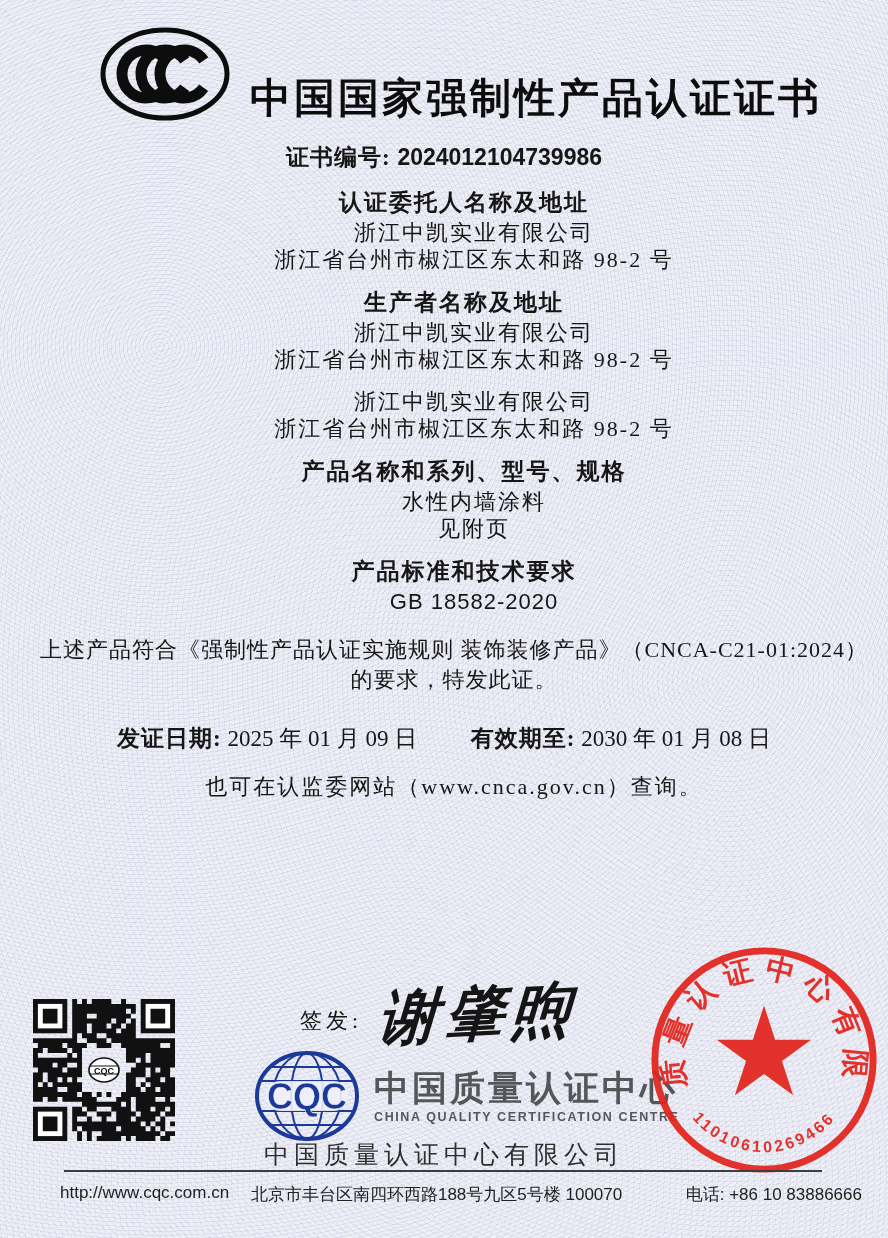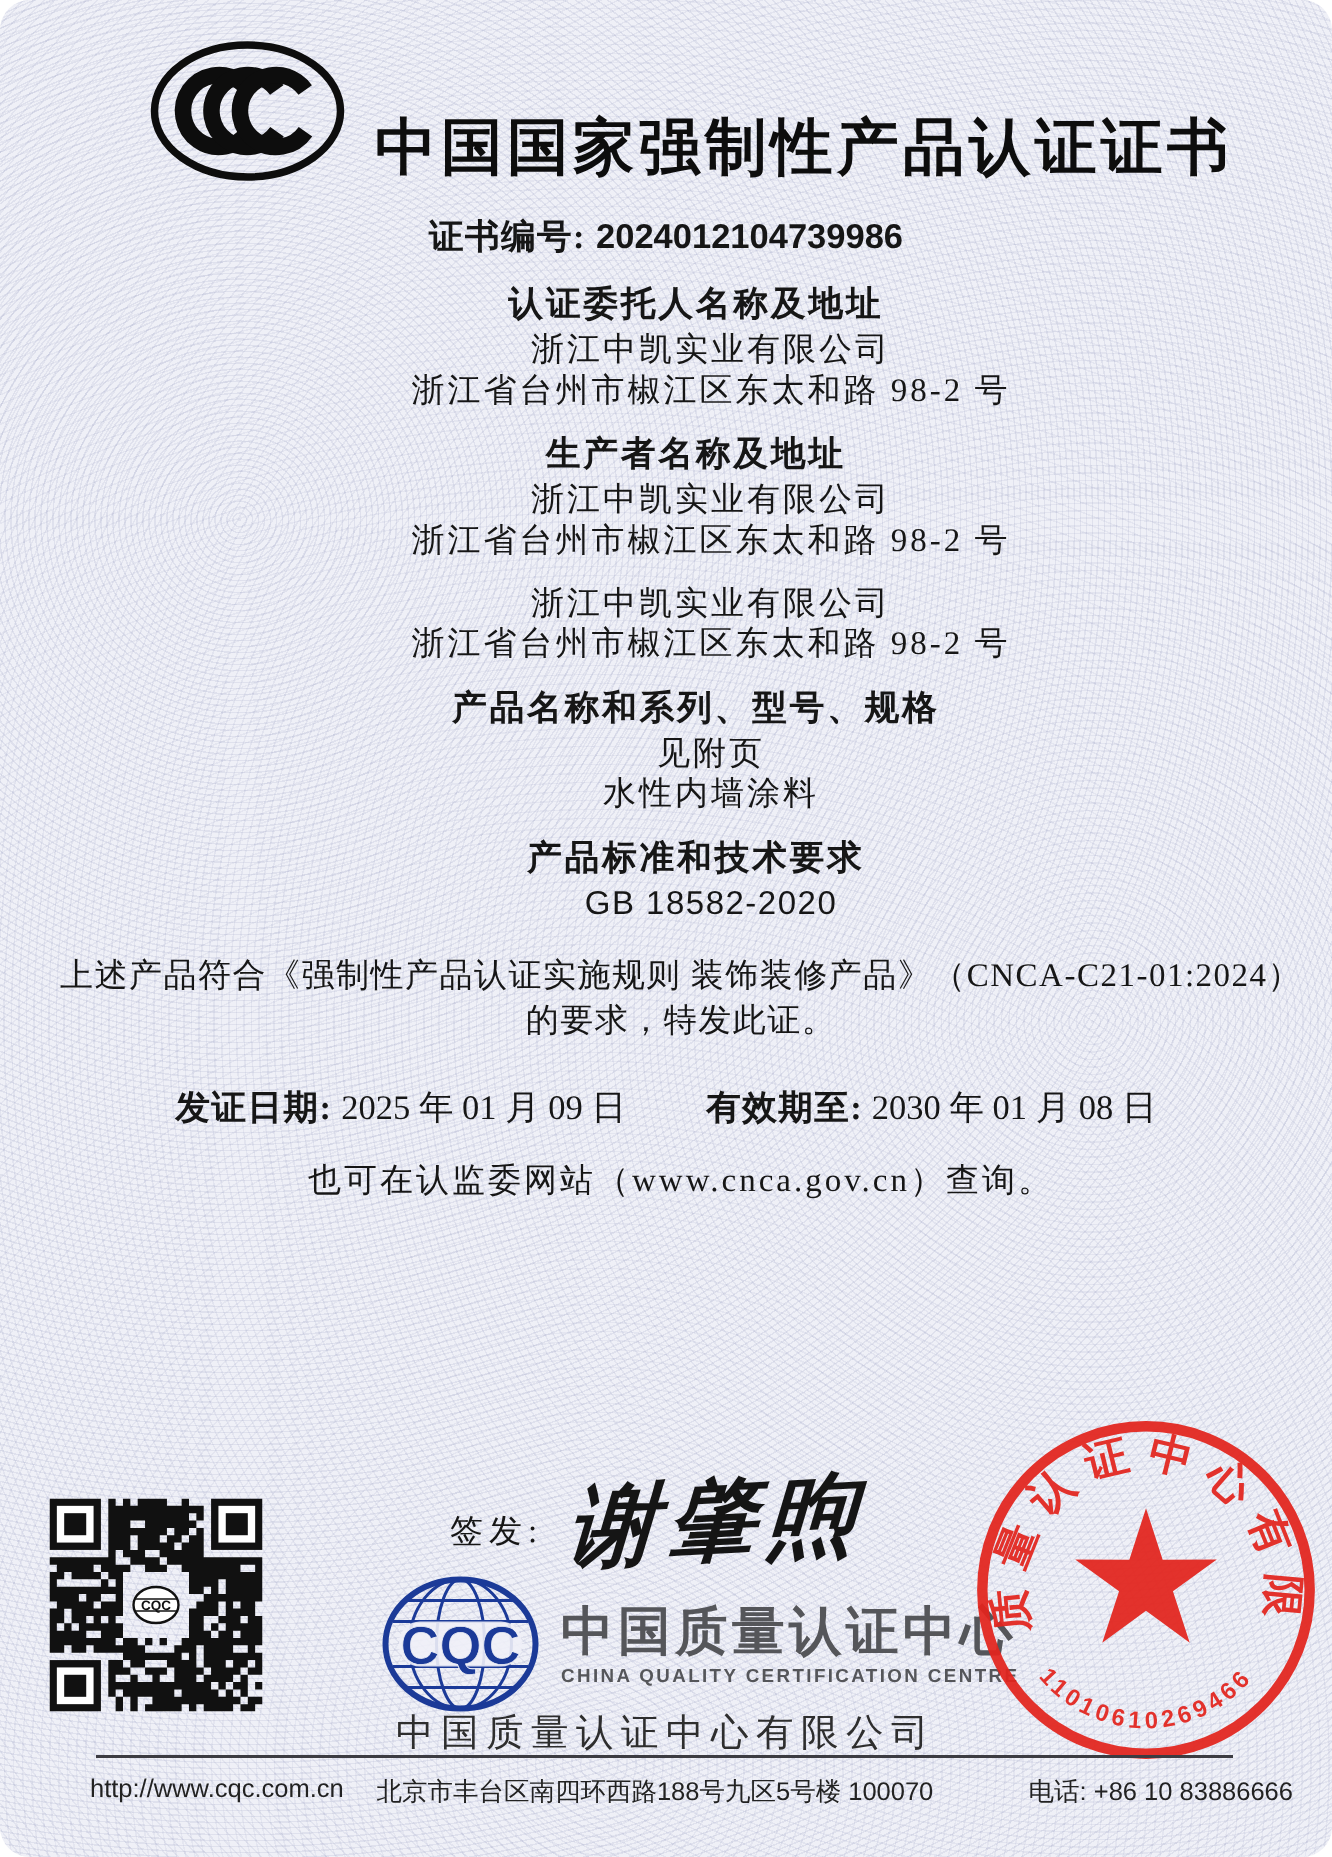--- a/index.html
+++ b/index.html
@@ -7,21 +7,20 @@
     position:relative;
     width:888px;height:1238px;
     overflow:hidden;
     background-color:#eff0f7;
     background-image:
       repeating-radial-gradient(circle at 18% 28%, rgba(140,146,185,.16) 0 1px, transparent 1px 4px),
       repeating-radial-gradient(circle at 82% 55%, rgba(140,146,185,.13) 0 1px, transparent 1px 5px),
       repeating-radial-gradient(circle at 45% 95%, rgba(140,146,185,.11) 0 1px, transparent 1px 6px);
     font-family:"Liberation Serif", serif;
     color:#161616;
-    border-radius:20px;
   }
   
   .ccc-logo{position:absolute;left:98px;top:26px;}
   .title{
     position:absolute;left:250px;top:44px;width:570px;
     font-family:"Liberation Sans", sans-serif;
     font-size:41px;font-weight:bold;letter-spacing:3px;
     color:#0d0d0d;text-align:center;white-space:nowrap;
   }
   
@@ -108,22 +107,22 @@
       <div class="bodyline">浙江省台州市椒江区东太和路 98-2 号</div>
     </section>
 
     <section>
       <div class="bodyline">浙江中凯实业有限公司</div>
       <div class="bodyline">浙江省台州市椒江区东太和路 98-2 号</div>
     </section>
 
     <section>
       <h2>产品名称和系列、型号、规格</h2>
+      <div class="bodyline">水性内墙涂料</div>
       <div class="bodyline">见附页</div>
-      <div class="bodyline">水性内墙涂料</div>
     </section>
 
     <section>
       <h2>产品标准和技术要求</h2>
       <div class="bodyline std">GB 18582-2020</div>
     </section>
 
     <div class="statement">
       <div class="bodyline">上述产品符合《强制性产品认证实施规则 装饰装修产品》（CNCA-C21-01:2024）</div>
       <div class="bodyline">的要求，特发此证。</div>

